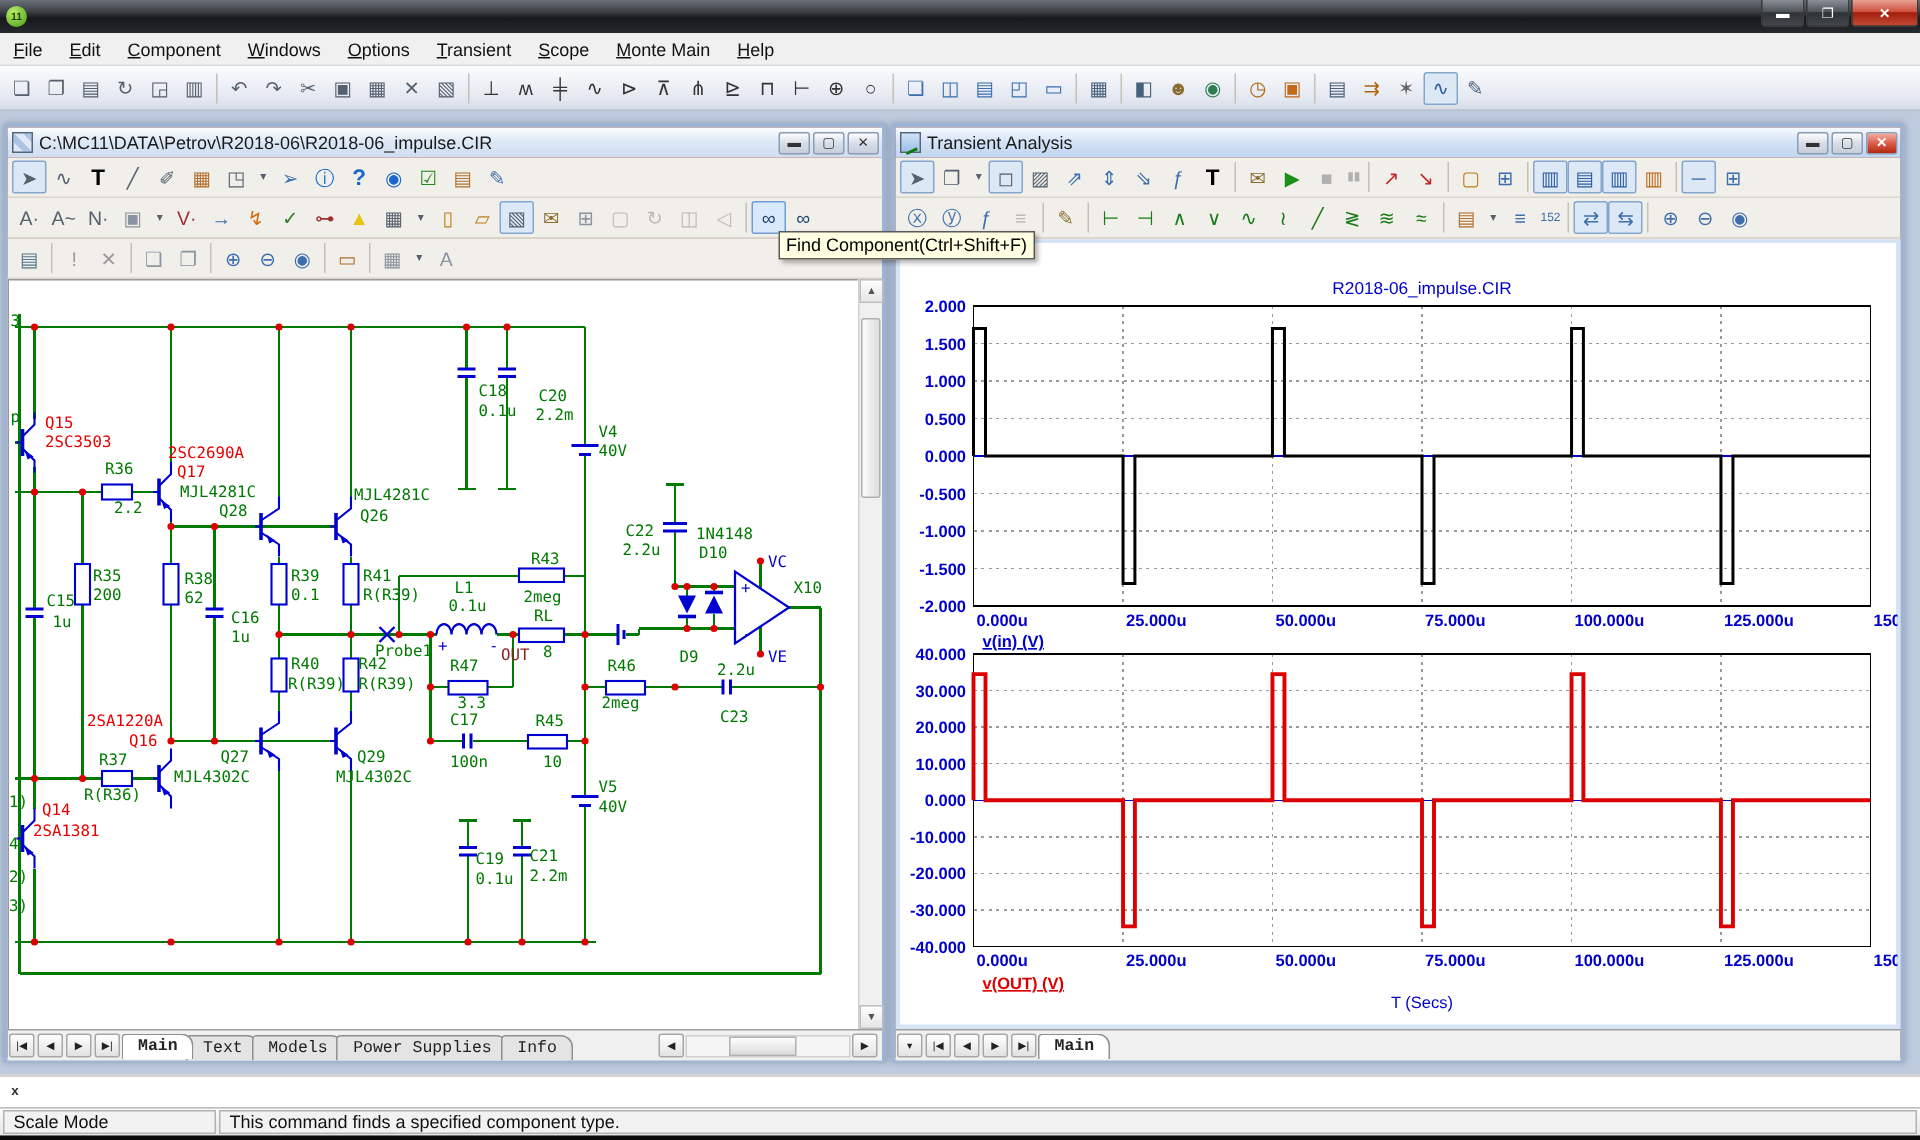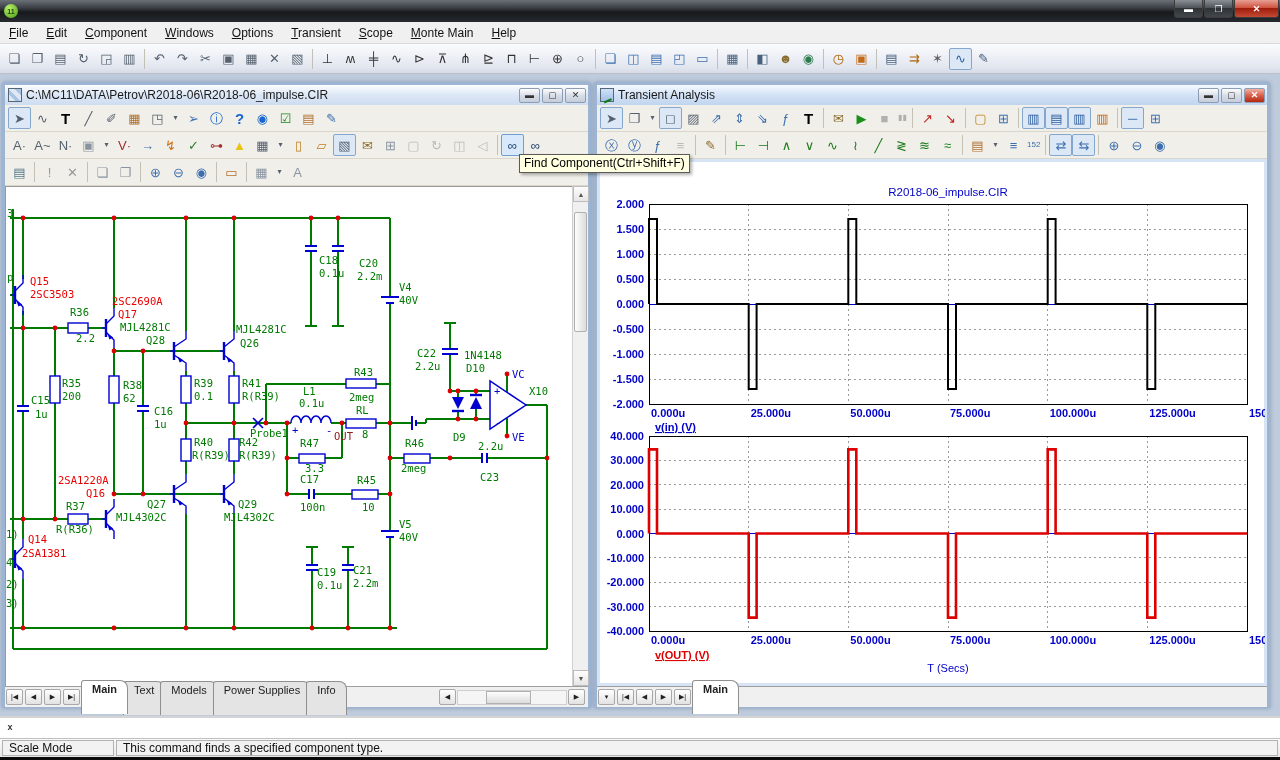--- a/index.html
+++ b/index.html
@@ -53,37 +53,37 @@
   #plot-canvas{position:relative;height:527px;background:#fff;box-shadow:inset 0 0 0 3px #d6e4f6;}
   
   .vscroll{position:absolute;right:0;top:0;bottom:0;width:16px;background:#f0f0f0;border-left:1px solid #d0d0d0;}
   .sb-btn{width:16px;height:16px;background:linear-gradient(#fdfdfd,#e6e6e6);border:1px solid #bdbdbd;color:#555;
     font-size:7px;display:flex;align-items:center;justify-content:center;}
   .sb-thumb{position:absolute;left:1px;width:13px;background:linear-gradient(90deg,#fdfdfd,#dcdcdc);border:1px solid #b0b0b0;border-radius:2px;}
   
   .tabbar{height:21px;background:#f0f0f0;border-top:1px solid #9e9e9e;display:flex;align-items:center;font-size:11px;}
   .navbtn{width:17px;height:16px;margin:0 1px;border:1px solid #a8a8a8;background:linear-gradient(#fff,#e2e2e2);
     font-size:7px;display:flex;align-items:center;justify-content:center;color:#222;border-radius:2px;flex:none;}
-  .tab{padding:2px 10px 19px;border:1px solid #8f8f8f;border-bottom:none;margin-right:-5px;background:#e4e4e4;
-    border-radius:3px 8px 0 0;transform:translateY(1px);color:#222;white-space:nowrap;}
+  .tab{padding:2px 10px 2px;border:1px solid #8f8f8f;border-bottom:none;margin-right:-5px;background:#e4e4e4;
+    border-radius:3px 8px 0 0;transform:translateY(1px);color:#222;white-space:nowrap;font-family:Liberation Mono, monospace;}
   .tab.sel{background:#fff;font-weight:bold;z-index:2;transform:translateY(0);}
   .hscroll{display:flex;align-items:center;margin-left:auto;margin-right:2px;}
   .hs-track{width:110px;height:15px;background:#f5f5f5;border:1px solid #cfcfcf;position:relative;}
   .hs-thumb{position:absolute;top:0px;height:13px;width:45px;left:28px;background:linear-gradient(#fdfdfd,#dcdcdc);border:1px solid #b0b0b0;}
   
   #tooltip{position:absolute;left:519px;top:154px;z-index:99;background:#ffffe1;border:1px solid #5a5a5a;
     font-size:12px;padding:1px 4px 2px;color:#000;box-shadow:2px 2px 3px rgba(0,0,0,.3);white-space:nowrap;}
   
   #findpanel{position:absolute;left:0;top:716px;width:1280px;height:22px;background:#fff;border-top:2px solid #d4d4d4;}
   #findpanel-close{position:absolute;left:3px;top:2px;width:14px;height:14px;font-size:9px;font-weight:bold;color:#333;
     display:flex;align-items:center;justify-content:center;}
   #statusbar{position:absolute;left:0;top:738px;width:1280px;height:19px;background:linear-gradient(#fbfbfb,#e7e7e7);
     border-top:1px solid #c0c0c0;font-size:12px;color:#111;display:flex;}
   .status-cell{border:1px solid #b2b2b2;margin:1px 0 1px 2px;padding:0 6px;display:flex;align-items:center;background:#f2f2f2;}
-  #status-left{width:112px;}
+  #status-left{width:142px;}
   #status-msg{flex:1;margin-right:2px;}
   #blackstrip{position:absolute;left:0;top:757px;width:1280px;height:3px;background:#0a0a0a;}
   text{font-family:"DejaVu Sans Mono",monospace;}
   .chart-text{font-family:"Liberation Sans",sans-serif;}
 </style>
 </head>
 <body>
 
 <div id="titlebar">
   <div id="app-icon">11</div>

